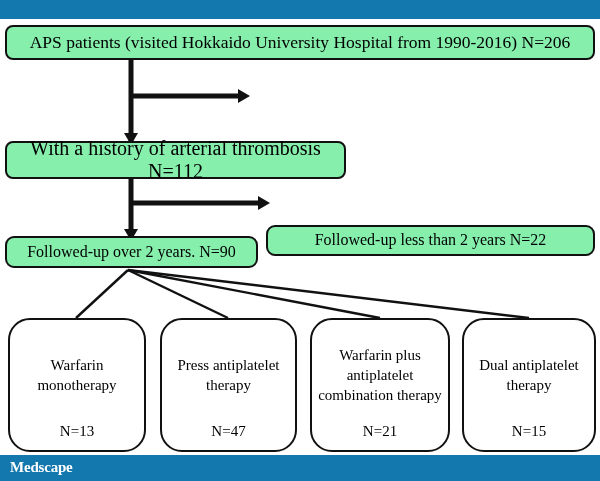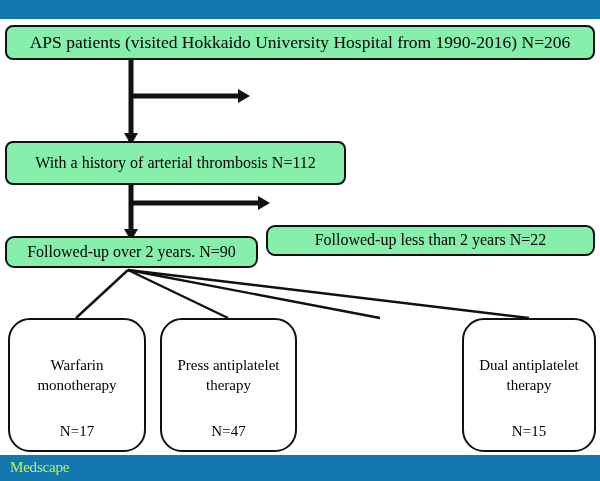--- a/index.html
+++ b/index.html
@@ -30,24 +30,24 @@
   }
   #bottom-banner-inner {
     position: relative;
     width: 100%;
     height: 100%;
   }
   #medscape-logo {
     position: absolute;
     left: 10px;
     top: 4px;
-    color: #bef264;
+    color: #ffffff;
     font-family: "Liberation Serif", "DejaVu Serif", serif;
     font-size: 15px;
-    font-weight: normal;
+    font-weight: bold;
     letter-spacing: -0.2px;
   }
   #source-credit {
     position: absolute;
     right: 8px;
     top: 7px;
     color: #e8f2f8;
     font-family: "Liberation Sans", sans-serif;
     font-size: 10.5px;
     white-space: nowrap;
@@ -73,22 +73,22 @@
     border-radius: 8px;
   }
   #box-manifestations {
     left: 246px; top: 71px; width: 349px; height: 49px;
     font-size: 15.5px;
     border-radius: 10px;
     flex-direction: column;
   }
   #box-manifestations .line { display: block; }
   #box-history {
-    left: 5px; top: 141px; width: 341px; height: 44px;
-    font-size: 16px;
+    left: 5px; top: 141px; width: 341px; height: 38px;
+    font-size: 20px;
     border-radius: 8px;
   }
   #box-lessthan2 {
     left: 266px; top: 188px; width: 329px; height: 31px;
     font-size: 16px;
     border-radius: 9px;
     margin-top: 37px;
   }
   #box-over2 {
     left: 5px; top: 236px; width: 253px; height: 32px;
@@ -166,28 +166,32 @@
 
 
   <div class="fbox" id="box-history">With a history of arterial thrombosis  N=112</div>
 
   <div class="fbox" id="box-lessthan2">Followed-up less than 2 years N=22</div>
 
   <div class="fbox" id="box-over2">Followed-up over 2 years. N=90</div>
 
   <div class="leafbox" id="box-warfarin-mono">
     <span class="title">Warfarin monotherapy</span>
-    <span class="count">N=17</span>
+    <span class="count">N=13</span>
   </div>
 
   <div class="leafbox" id="box-single-anti">
     <span class="title">Press antiplatelet therapy</span>
     <span class="count">N=47</span>
   </div>
 
+  <div class="leafbox" id="box-warfarin-plus">
+    <span class="title">Warfarin plus antiplatelet combination therapy</span>
+    <span class="count">N=21</span>
+  </div>
 
   <div class="leafbox" id="box-dual-anti">
     <span class="title">Dual antiplatelet therapy</span>
     <span class="count">N=15</span>
   </div>
 
   <div class="banner" id="bottom-banner">
     <div id="bottom-banner-inner">
       <div id="medscape-logo">Medscape</div>
     </div>

